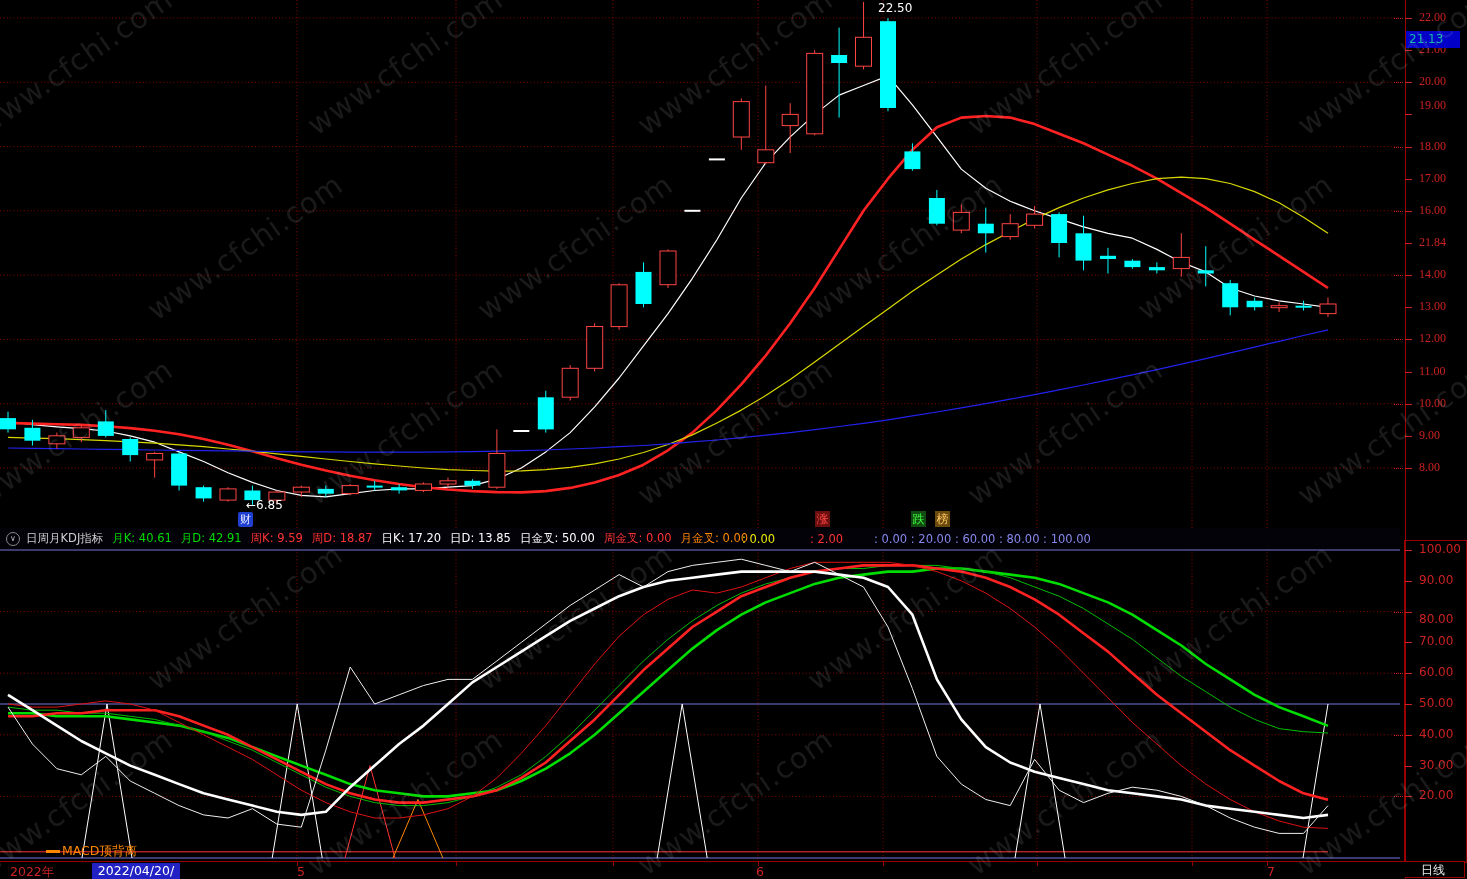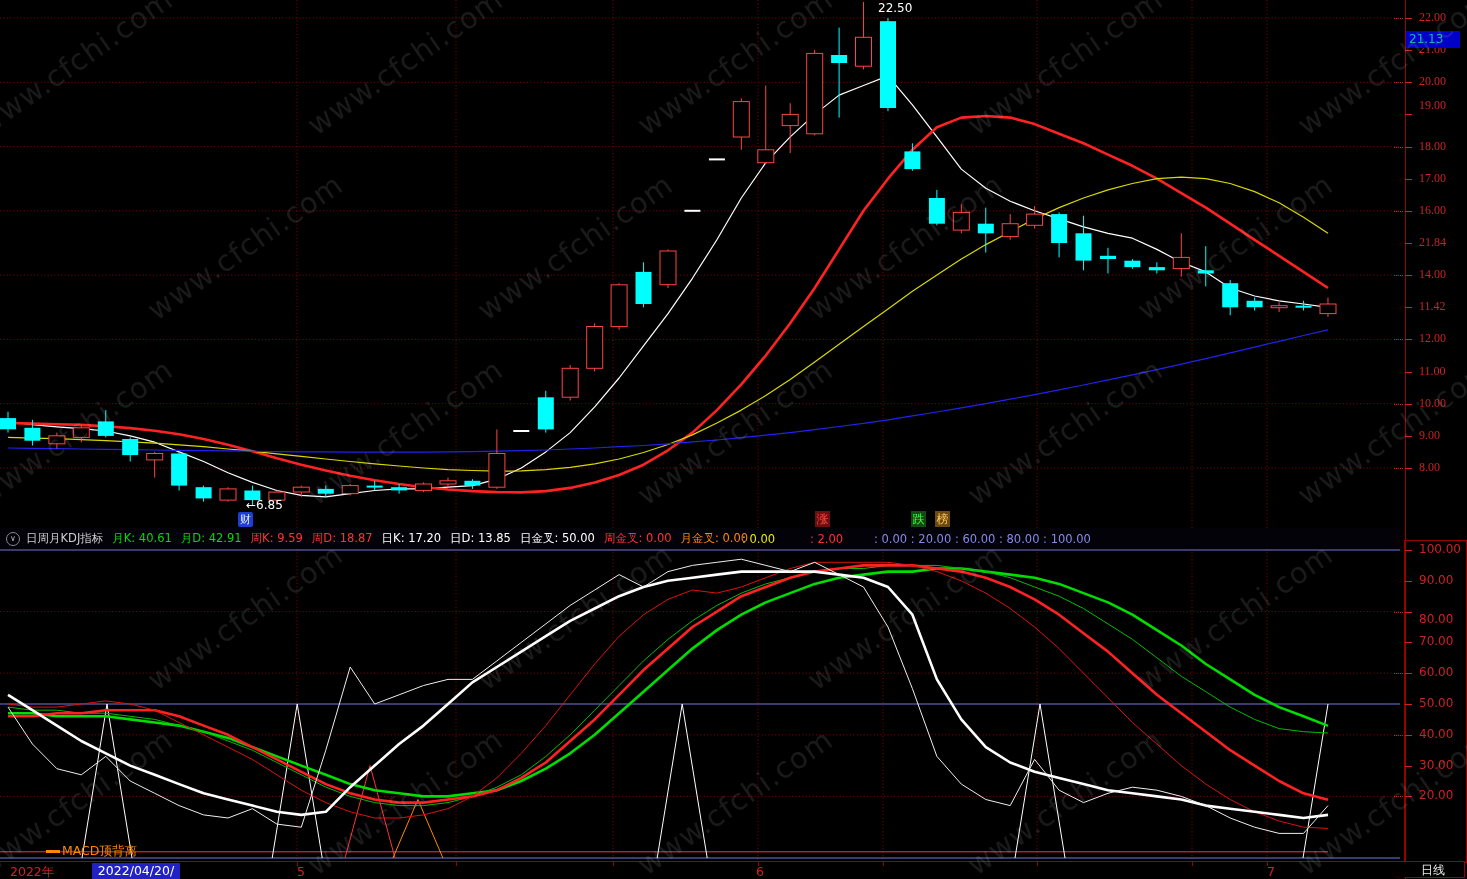--- a/index.html
+++ b/index.html
@@ -266,21 +266,21 @@
       <span class="ticklab" style="top:171px">17.00</span>
       <span class="tickdots" style="top:211px"></span>
       <span class="tickdash" style="top:211px"></span>
       <span class="ticklab" style="top:203px">16.00</span>
       <span class="tickdash" style="top:243px"></span>
       <span class="ticklab" style="top:235px">21.84</span>
       <span class="tickdots" style="top:275px"></span>
       <span class="tickdash" style="top:275px"></span>
       <span class="ticklab" style="top:267px">14.00</span>
       <span class="tickdash" style="top:307px"></span>
-      <span class="ticklab" style="top:299px">11.42</span>
+      <span class="ticklab" style="top:299px">13.00</span>
       <span class="tickdots" style="top:339px"></span>
       <span class="tickdash" style="top:339px"></span>
       <span class="ticklab" style="top:331px">12.00</span>
       <span class="tickdash" style="top:372px"></span>
       <span class="ticklab" style="top:364px">11.00</span>
       <span class="tickdots" style="top:404px"></span>
       <span class="tickdash" style="top:404px"></span>
       <span class="ticklab" style="top:396px">10.00</span>
       <span class="tickdash" style="top:436px"></span>
       <span class="ticklab" style="top:428px">9.00</span>

